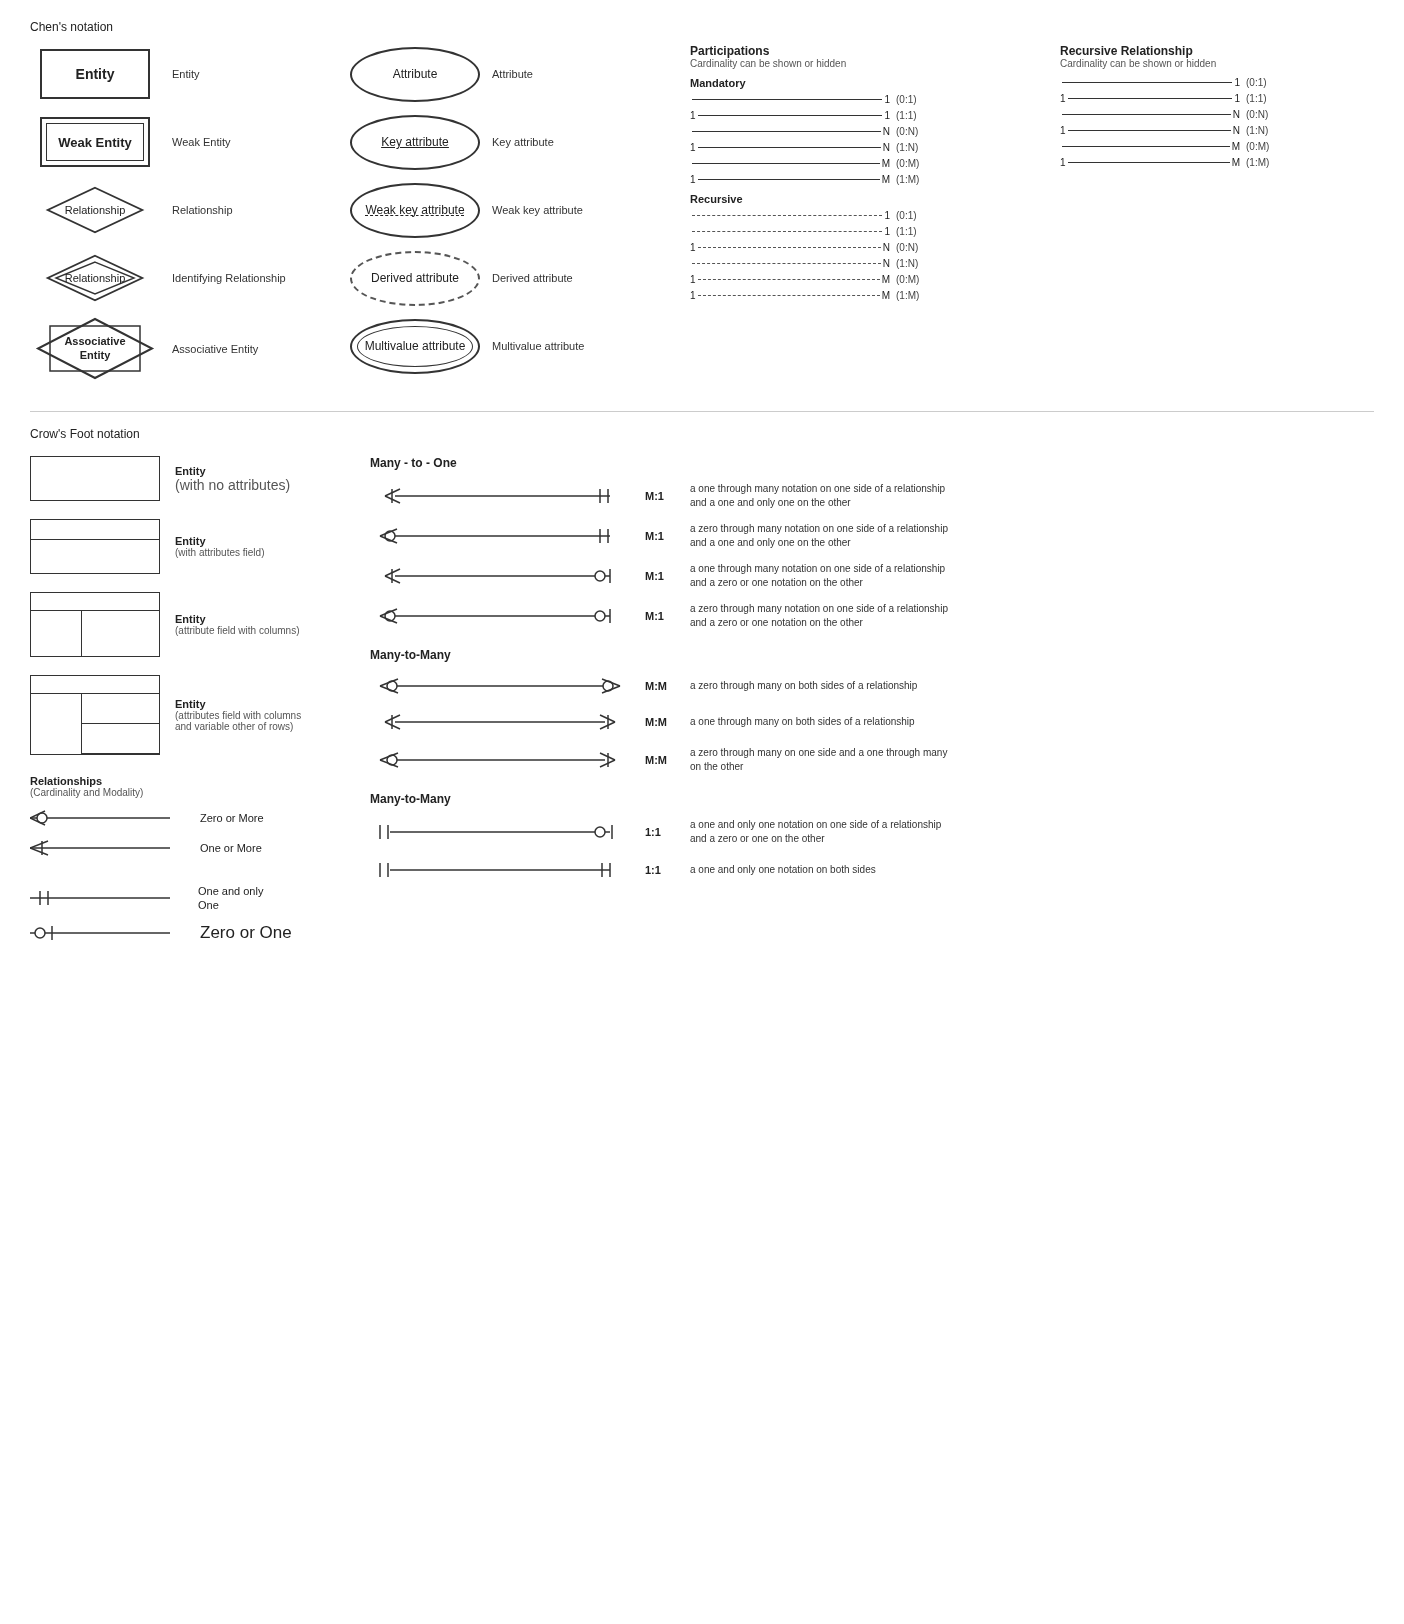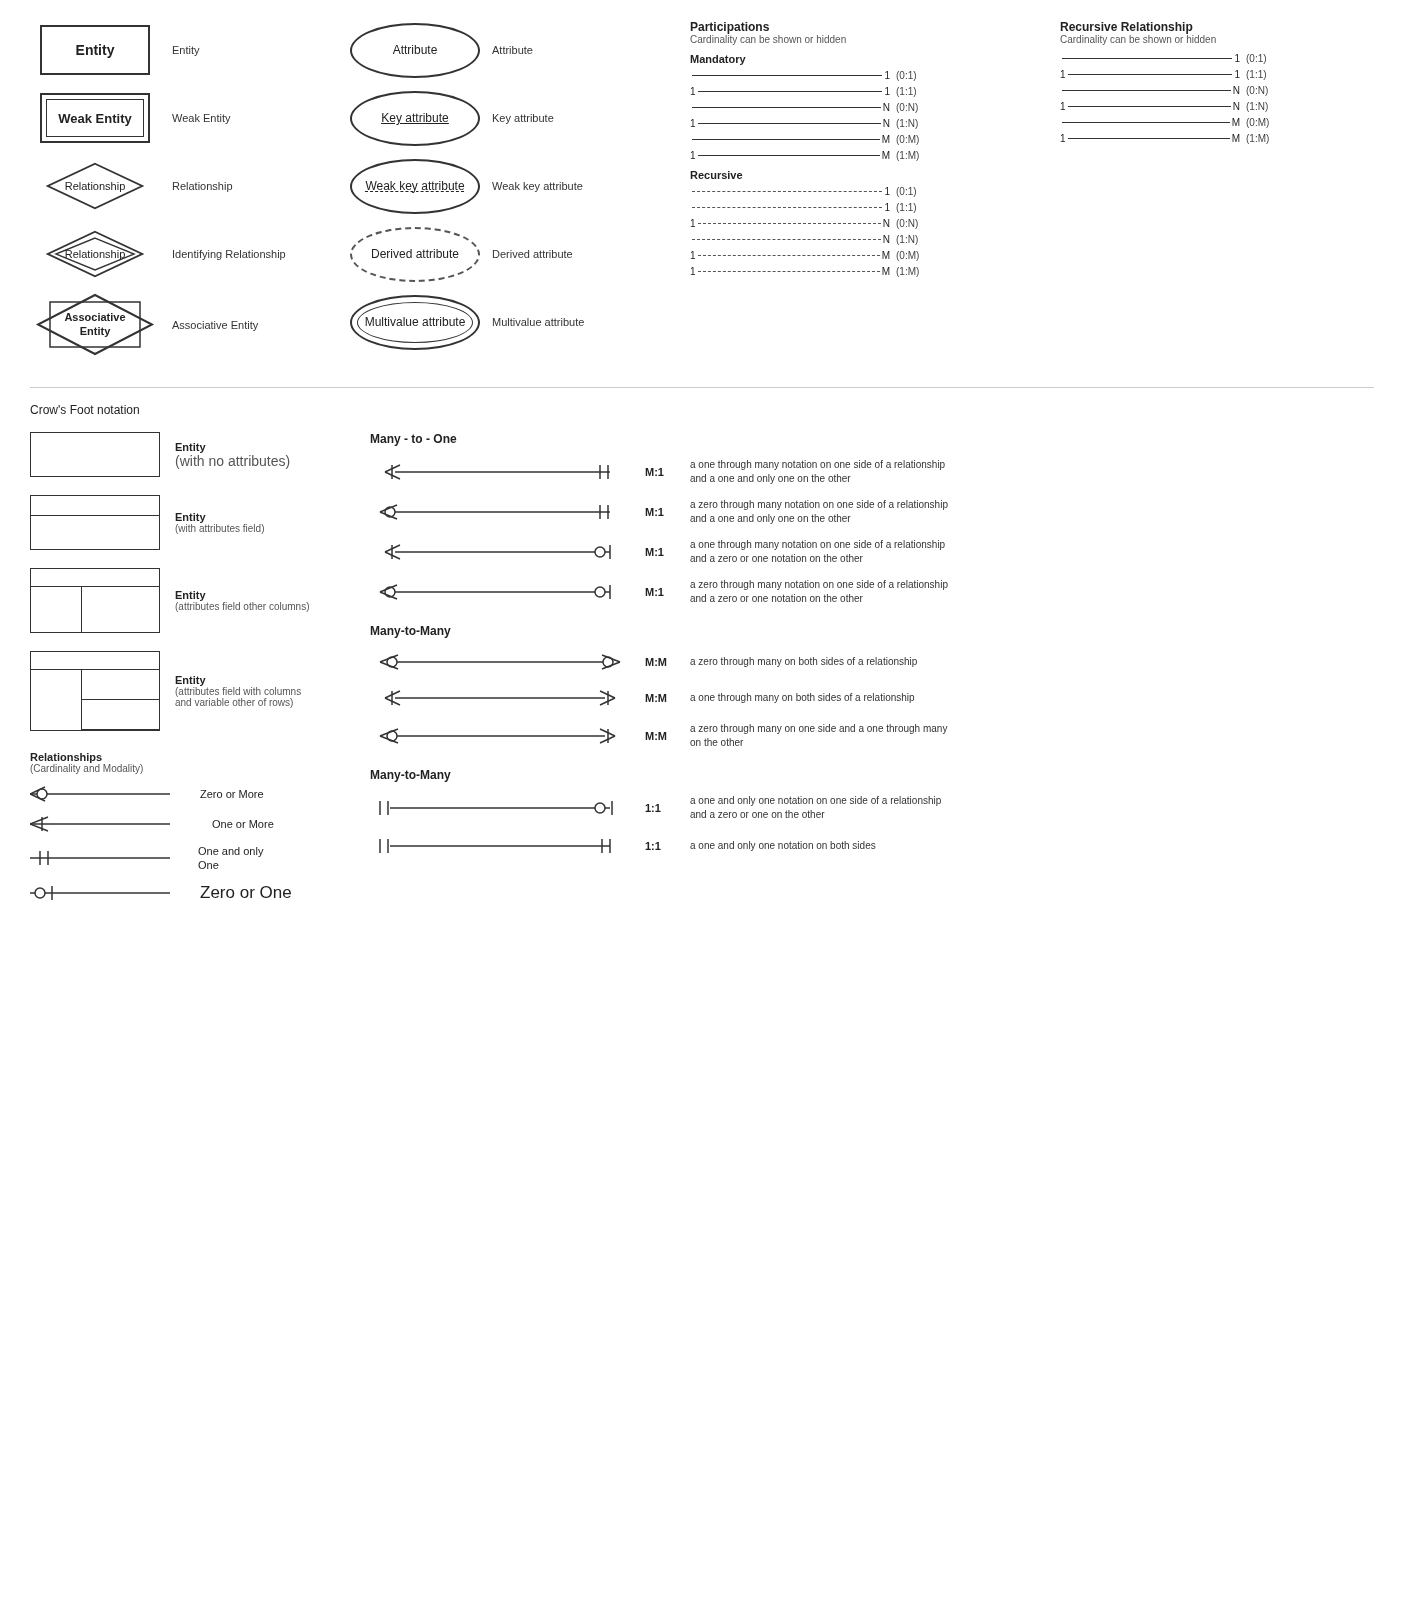--- a/index.html
+++ b/index.html
@@ -273,20 +273,21 @@
     .crows-entity-shape-var .var-body .col2 .row-divider {
       border-bottom: 1.5px solid #333;
       flex: 1;
     }
   </style>
 </head>
 <body>
 
 <div class="page">
 
+  <div style="font-size:12px; margin-bottom:10px;">Chen's notation</div>
 
   <div style="display:flex; flex-direction:row; gap:0; align-items:flex-start;">
 
     <div style="width:320px; display:flex; flex-direction:column; gap:8px;">
 
       <div class="chens-item">
         <div class="chens-shape-col">
           <div class="shape-entity">
             <span style="font-weight:bold; font-size:14px;">Entity</span>
           </div>
@@ -596,21 +597,21 @@
         <div class="crows-entity-item">
           <div class="crows-entity-shape-cols">
             <div class="header-row"></div>
             <div class="cols-row">
               <div class="col1"></div>
               <div></div>
             </div>
           </div>
           <div>
             <div style="font-size:11px; font-weight:bold;">Entity</div>
-            <div style="font-size:10px; color:#555;">(attributes field other columns)</div>
+            <div style="font-size:10px; color:#555;">(attribute field with columns)</div>
           </div>
         </div>
 
         <div class="crows-entity-item">
           <div class="crows-entity-shape-var">
             <div class="header-row"></div>
             <div class="var-body">
               <div class="col1"></div>
               <div class="col2">
                 <div class="row-divider"></div>
@@ -634,21 +635,21 @@
 
               <line x1="0" y1="10" x2="140" y2="10" stroke="#333" stroke-width="1.5"></line>
               <circle cx="12" cy="10" r="5" fill="white" stroke="#333" stroke-width="1.5"></circle>
 
               <line x1="0" y1="10" x2="15" y2="3" stroke="#333" stroke-width="1.5"></line>
               <line x1="0" y1="10" x2="15" y2="17" stroke="#333" stroke-width="1.5"></line>
             </svg>
             <span style="font-size:11px;">Zero or More</span>
           </div>
 
-          <div style="display:flex; align-items:center; gap:22px; margin-bottom:10px;">
+          <div style="display:flex; align-items:center; gap:10px; margin-bottom:26px;">
             <svg width="160" height="20">
               <line x1="0" y1="10" x2="140" y2="10" stroke="#333" stroke-width="1.5"></line>
 
               <line x1="12" y1="3" x2="12" y2="17" stroke="#333" stroke-width="1.5"></line>
 
               <line x1="0" y1="10" x2="18" y2="3" stroke="#333" stroke-width="1.5"></line>
               <line x1="0" y1="10" x2="18" y2="17" stroke="#333" stroke-width="1.5"></line>
             </svg>
             <span style="font-size:11px;">One or More</span>
           </div>

